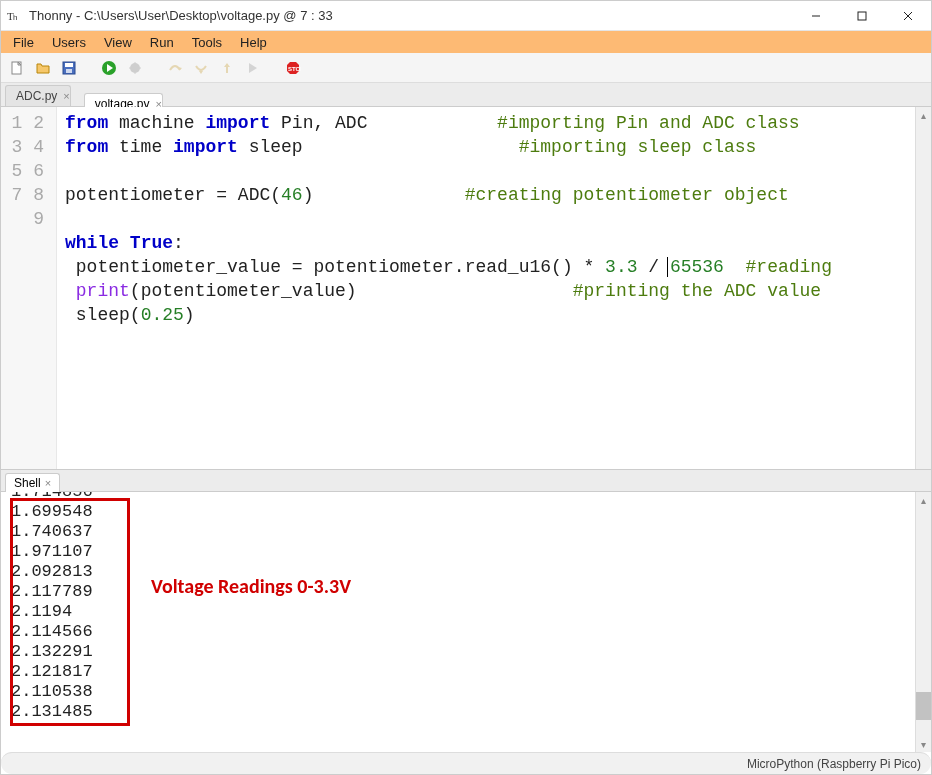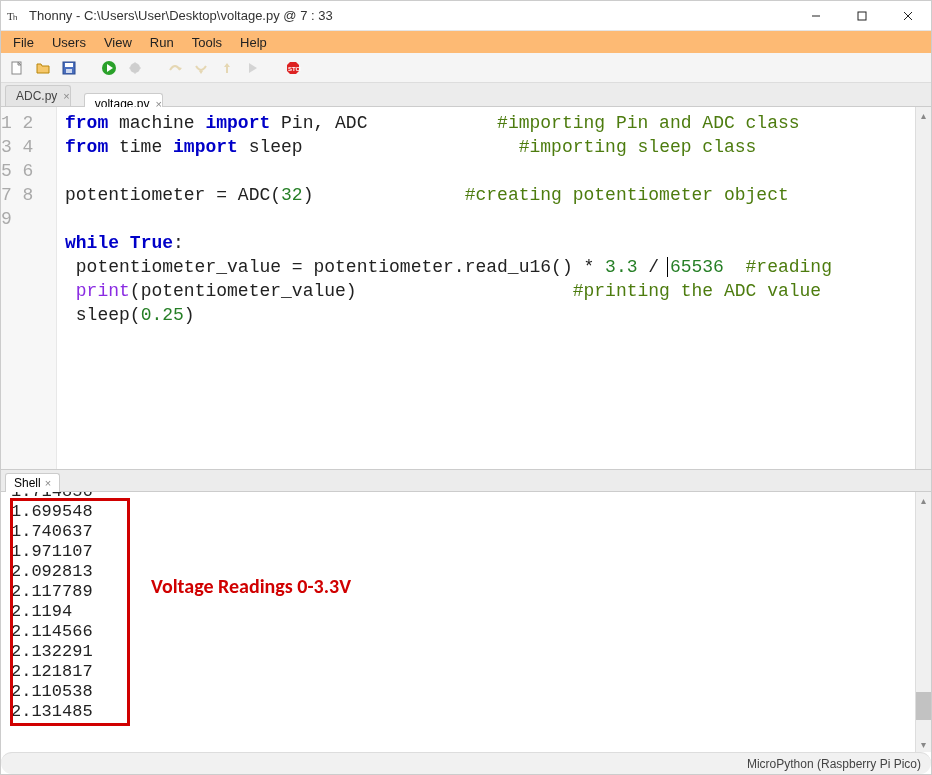--- a/index.html
+++ b/index.html
@@ -114,21 +114,21 @@
   position: relative;
   overflow: hidden;
 }
 .gutter {
   width: 56px;
   background: #f7f7f7;
   border-right: 1px solid #e8e8e8;
   font-family: Consolas, "Courier New", monospace;
   font-size: 18px;
   color: #aaa;
-  text-align: left;
+  text-align: right;
   padding: 4px 12px 4px 0;
   line-height: 24px;
 }
 .code {
   flex: 1;
   font-family: Consolas, "Courier New", monospace;
   font-size: 18px;
   line-height: 24px;
   padding: 4px 8px;
   white-space: pre;
@@ -357,21 +357,21 @@
 4
 5
 6
 7
 8
 9
 </div>
     <div class="code" id="codearea"><span class="kw">from</span> machine <span class="kw">import</span> Pin, ADC            <span class="cmt">#importing Pin and ADC class</span>
 <span class="kw">from</span> time <span class="kw">import</span> sleep                    <span class="cmt">#importing sleep class</span>
 
-potentiometer = ADC(<span class="num">32</span>)              <span class="cmt">#creating potentiometer object</span>
+potentiometer = ADC(<span class="num">46</span>)              <span class="cmt">#creating potentiometer object</span>
 
 <span class="kw">while</span> <span class="kw">True</span>:
  potentiometer_value = potentiometer.read_u16() * <span class="num">3.3</span> / <span class="num">65536</span>  <span class="cmt">#reading</span>
  <span class="builtin">print</span>(potentiometer_value)                    <span class="cmt">#printing the ADC value</span>
  sleep(<span class="num">0.25</span>)
 <span class="caret"></span></div>
     <div class="editor-scroll">
       <div class="arrow">▴</div>
     </div>
   </div>

